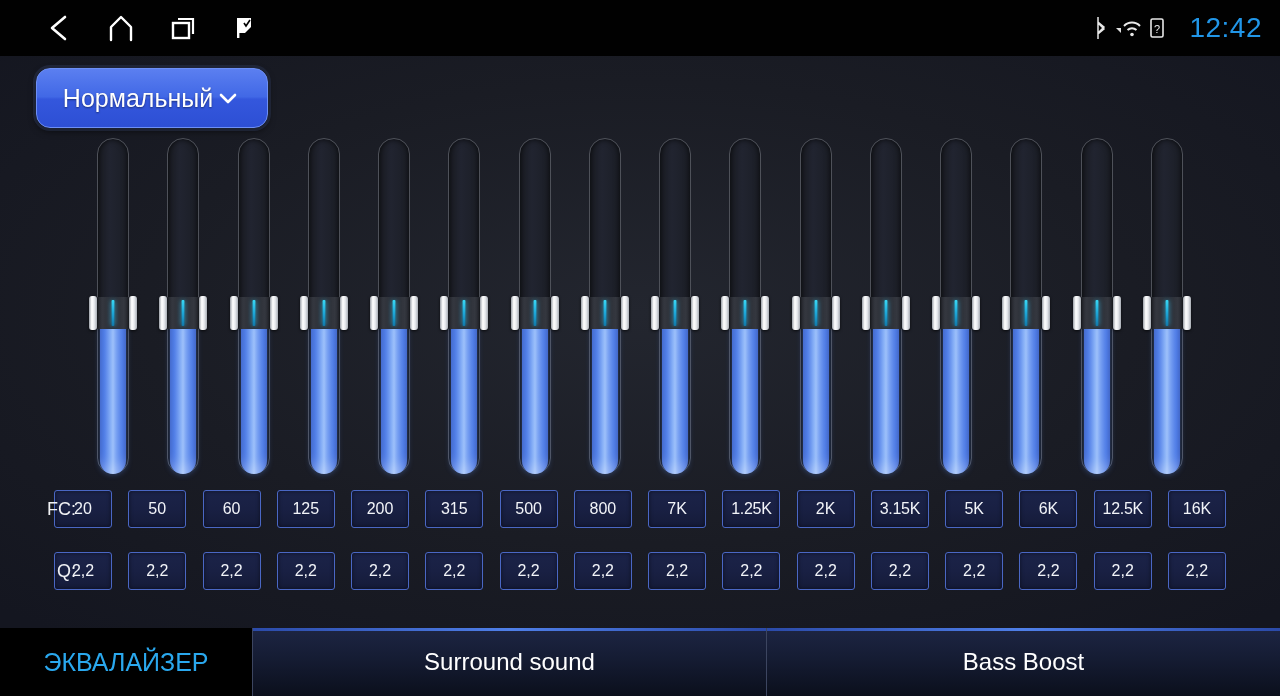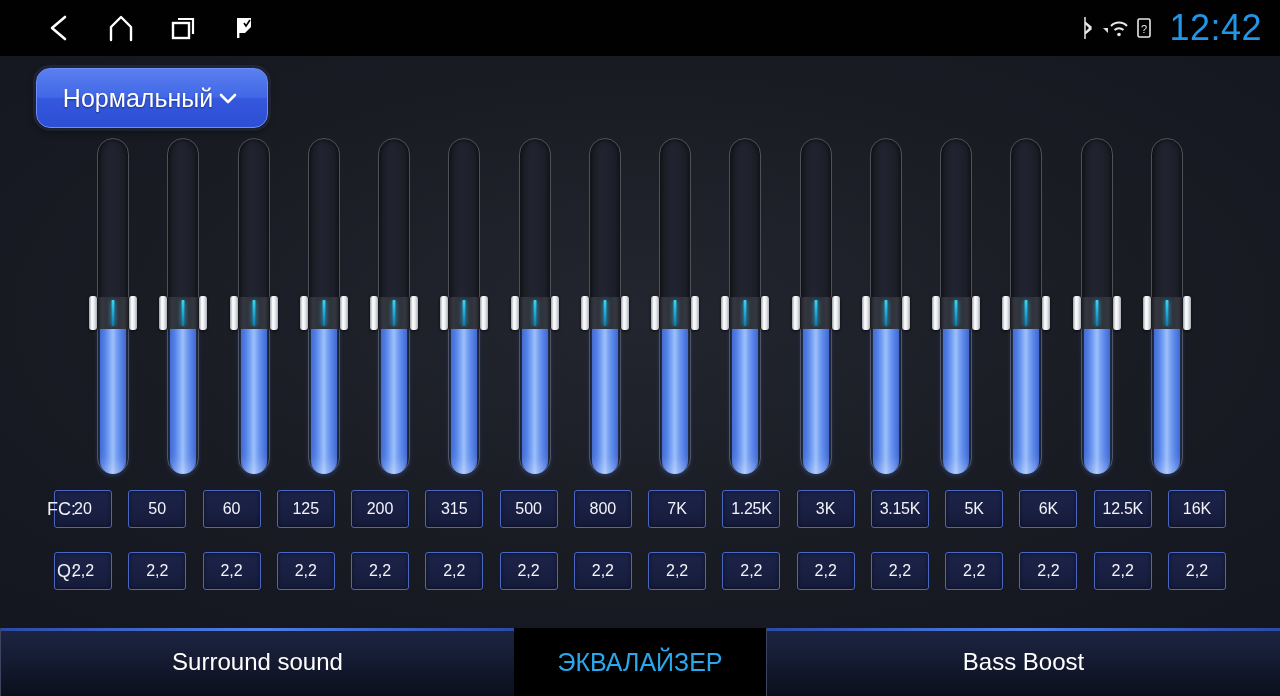--- a/index.html
+++ b/index.html
@@ -30,22 +30,22 @@
     display:flex; align-items:center; justify-content:center;
     cursor:pointer;
   }
   .navbtn svg { display:block; }
   .status-right {
     margin-left:auto; display:flex; align-items:center;
     padding-right:18px; gap:7px;
   }
   .sysicon { display:flex; align-items:center; }
   .clock {
-    color:#2196e8; font-size:36px; font-weight:400;
-    letter-spacing:0.5px; margin-left:11px;
+    color:#2196e8; font-size:28px; font-weight:400;
+    letter-spacing:0.5px; margin-left:18px;
     font-family:"Liberation Sans", sans-serif;
   }
 
   
   .preset-wrap { position:absolute; left:36px; top:68px; z-index:20; }
   .preset-btn {
     min-width:232px; height:60px;
     border-radius:14px;
     background:linear-gradient(180deg,#5b7ff0 0%,#4168e6 48%,#3457dd 52%,#2d4fd4 100%);
     border:1px solid #6d8ff5;
@@ -421,21 +421,21 @@
     <div class="cell">20</div>
         <div class="cell">50</div>
         <div class="cell">60</div>
         <div class="cell">125</div>
         <div class="cell">200</div>
         <div class="cell">315</div>
         <div class="cell">500</div>
         <div class="cell">800</div>
         <div class="cell">7K</div>
         <div class="cell wide">1.25K</div>
-        <div class="cell">3K</div>
+        <div class="cell">2K</div>
         <div class="cell wide">3.15K</div>
         <div class="cell">5K</div>
         <div class="cell">6K</div>
         <div class="cell wide">12.5K</div>
         <div class="cell">16K</div>
       </div>
     <div class="valrow" id="qrow">
       <span class="rowlabel">Q:</span>
     <div class="cell">2,2</div>
         <div class="cell">2,2</div>
@@ -450,25 +450,25 @@
         <div class="cell">2,2</div>
         <div class="cell">2,2</div>
         <div class="cell">2,2</div>
         <div class="cell">2,2</div>
         <div class="cell">2,2</div>
         <div class="cell">2,2</div>
       </div>
   </div>
 
   <div class="tabbar" id="tabbar">
+      <div class="tab active">
+        <span class="tab-label">ЭКВАЛАЙЗЕР</span>
+      </div>
       <div class="tab">
         <span class="tab-label">Surround sound</span>
       </div>
-      <div class="tab active">
-        <span class="tab-label">ЭКВАЛАЙЗЕР</span>
-      </div>
       <div class="tab">
         <span class="tab-label">Bass Boost</span>
       </div>
     </div>
   <div class="watermark">KA</div>
 
 </div>
 
 </body></html>

